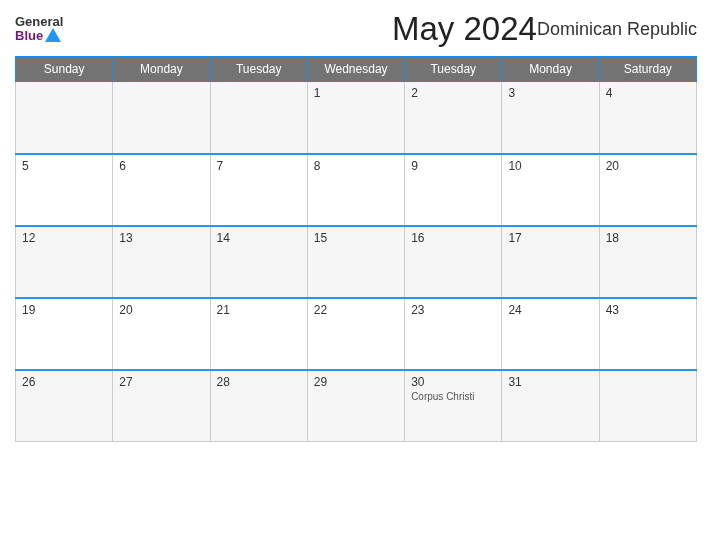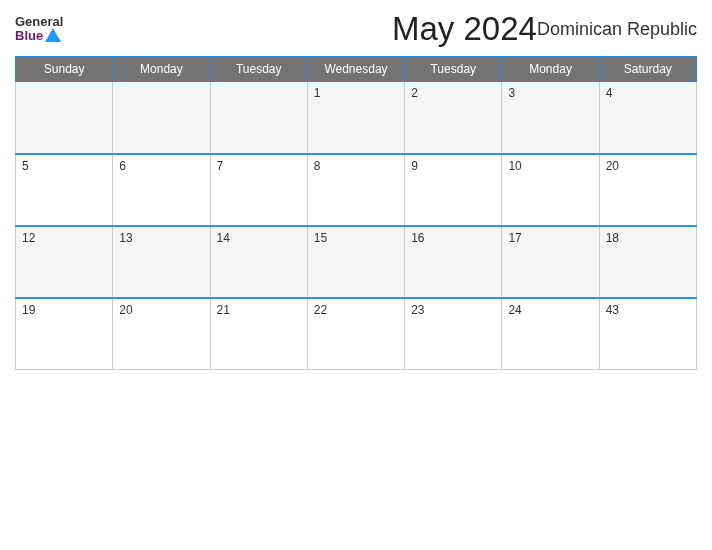--- a/index.html
+++ b/index.html
@@ -223,15 +223,37 @@
           <td class="top-border-blue">
             <span class="day-number">23</span>
           </td>
           <td class="top-border-blue">
             <span class="day-number">24</span>
           </td>
           <td class="top-border-blue">
             <span class="day-number">43</span>
           </td>
         </tr>
+        <tr>
+          <td class="top-border-blue">
+            <span class="day-number">26</span>
+          </td>
+          <td class="top-border-blue">
+            <span class="day-number">27</span>
+          </td>
+          <td class="top-border-blue">
+            <span class="day-number">28</span>
+          </td>
+          <td class="top-border-blue">
+            <span class="day-number">29</span>
+          </td>
+          <td class="top-border-blue">
+            <span class="day-number">30</span>
+            <span class="event-label">Corpus Christi</span>
+          </td>
+          <td class="top-border-blue">
+            <span class="day-number">31</span>
+          </td>
+          <td class="top-border-blue"></td>
+        </tr>
       </tbody>
   </table>
 </div>
 
 </body></html>

